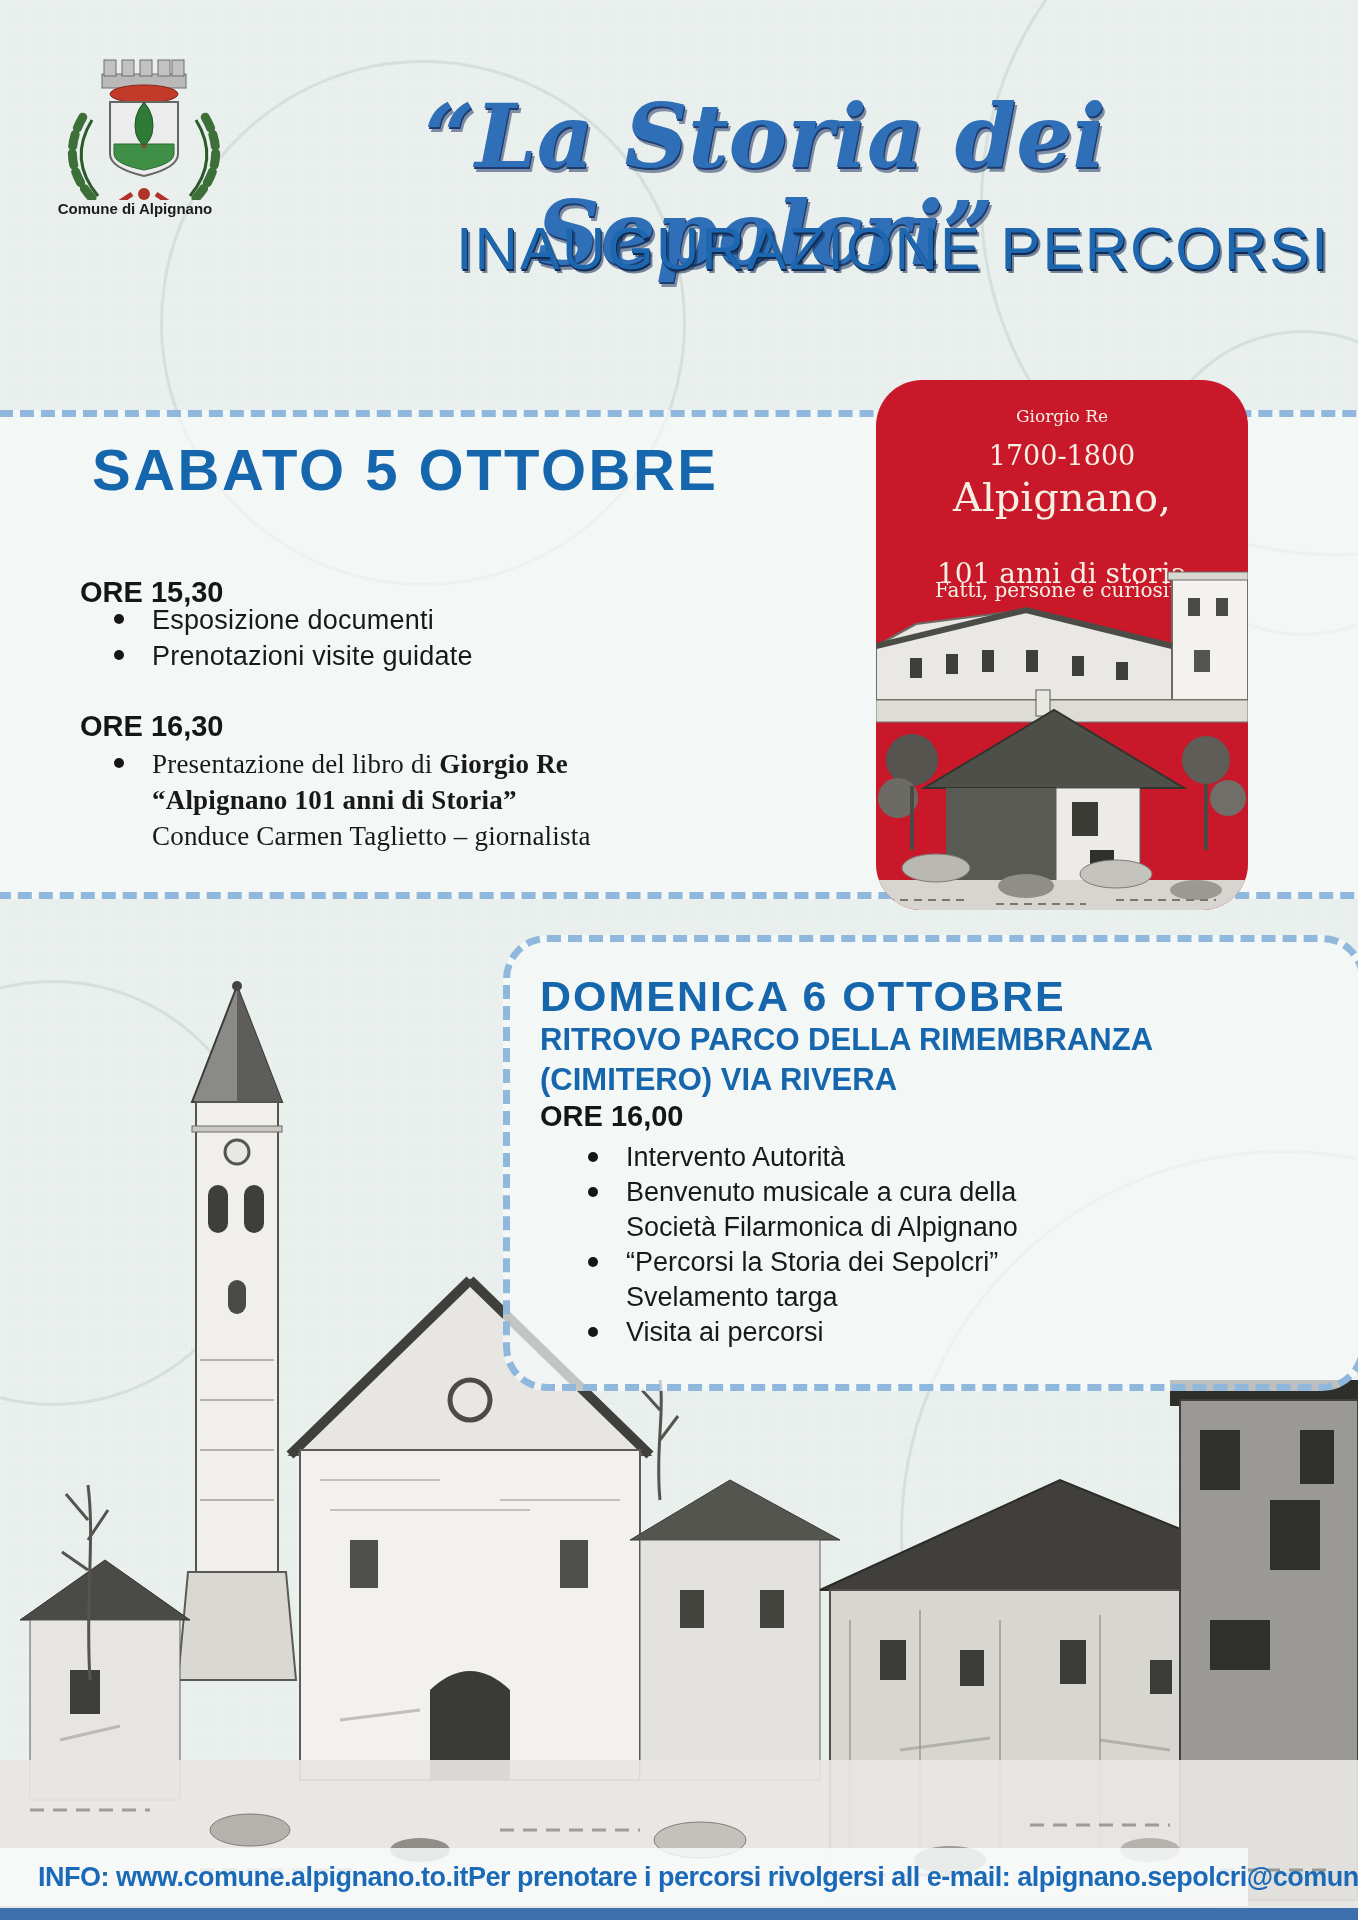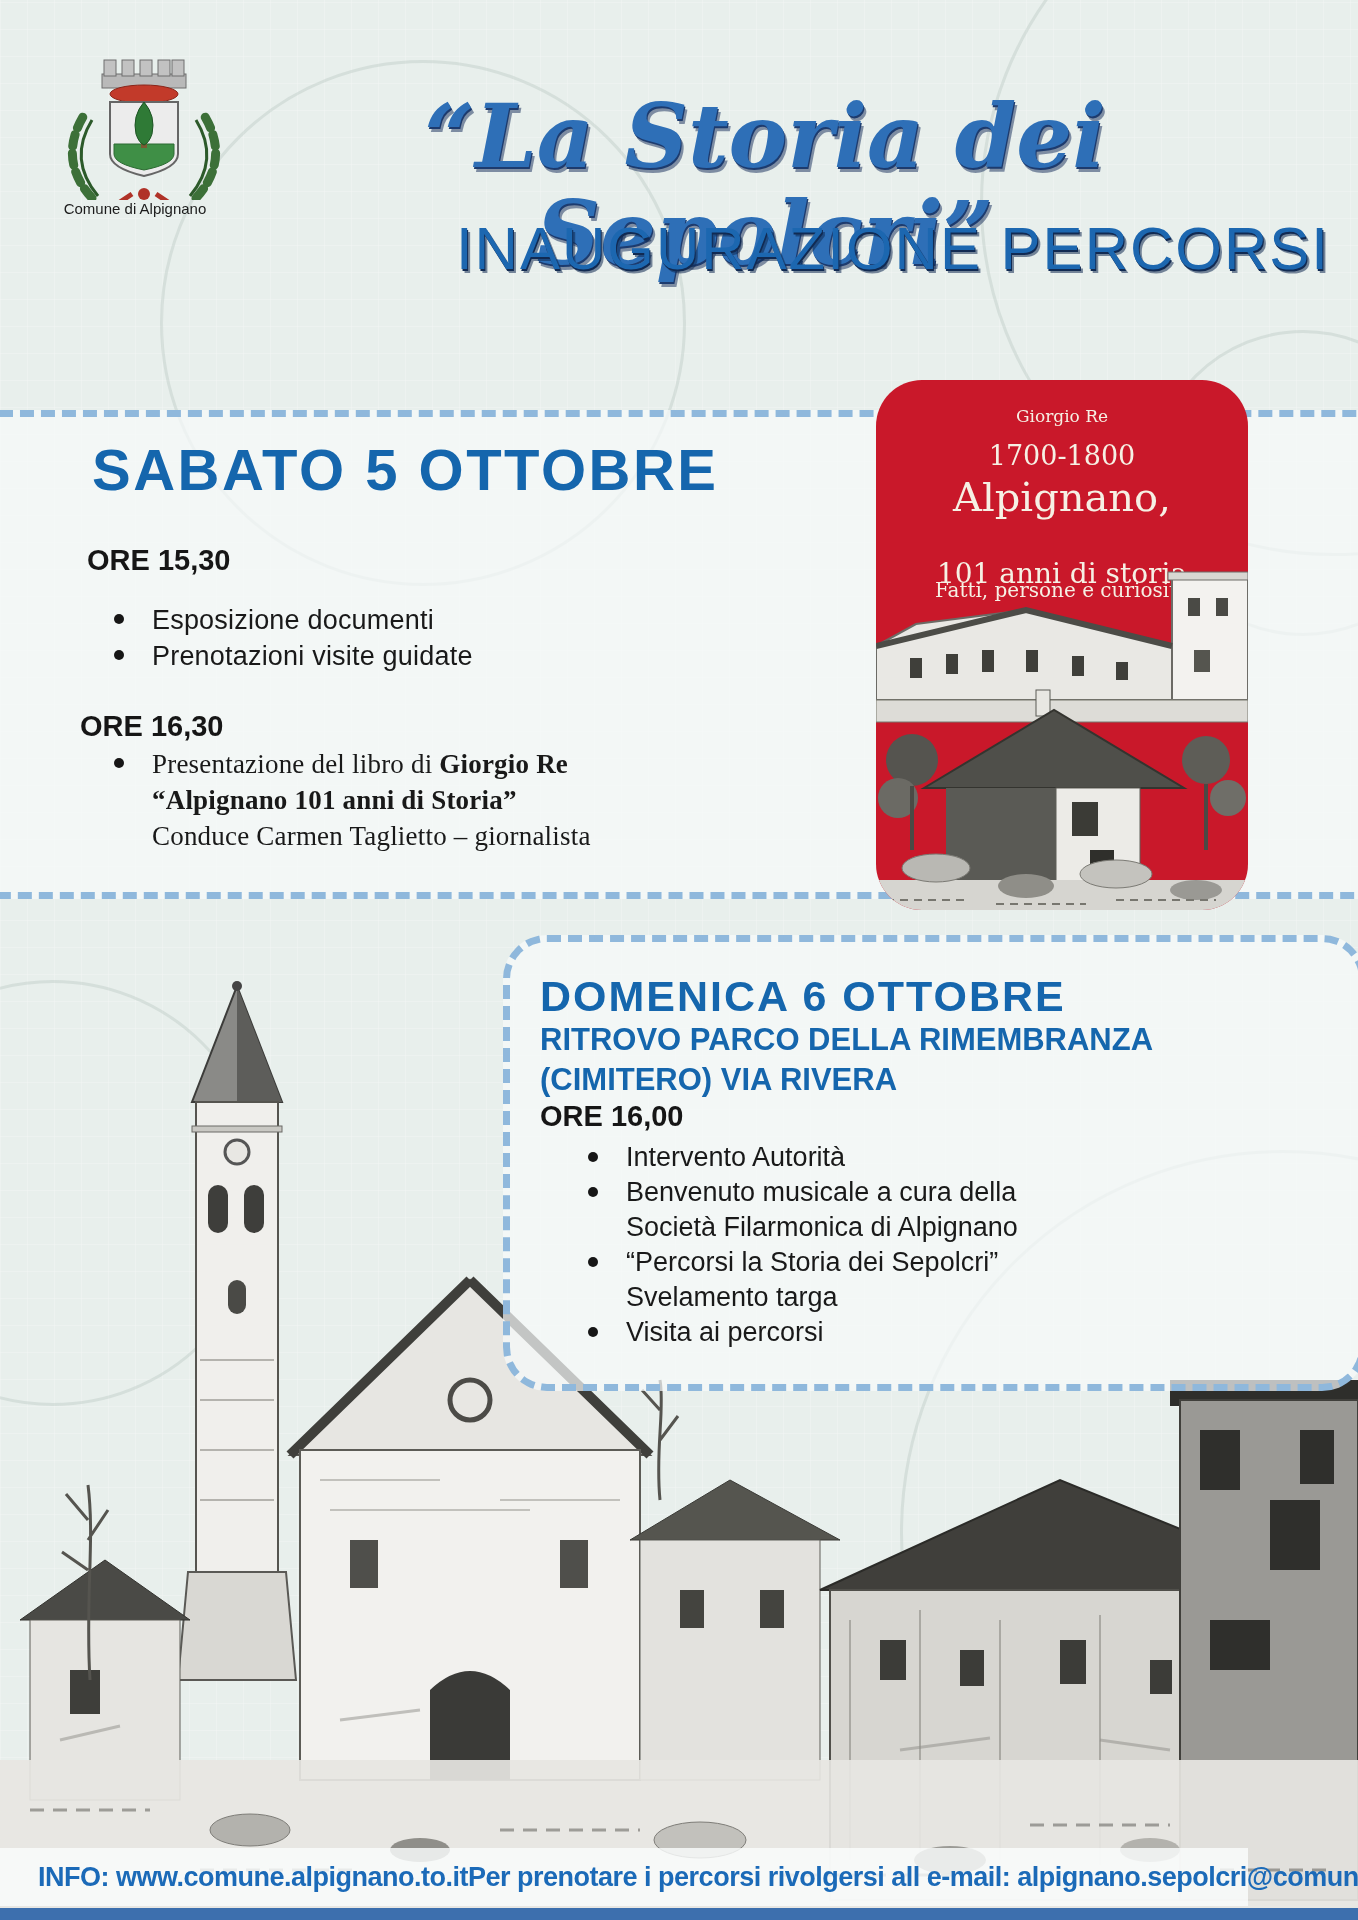--- a/index.html
+++ b/index.html
@@ -6,21 +6,21 @@
   .paper{position:relative;width:1358px;height:1920px;margin:0 auto;background:#e8efec;overflow:hidden;
          font-family:"Liberation Sans",sans-serif;}
   .abs{position:absolute;}
   
   .grid{position:absolute;inset:0;z-index:0;opacity:.5;background-image:
     repeating-linear-gradient(0deg, rgba(255,255,255,.45) 0 1px, transparent 1px 27px),
     repeating-linear-gradient(90deg, rgba(255,255,255,.45) 0 1px, transparent 1px 27px);}
   .wm{position:absolute;border:3px solid rgba(168,184,178,.30);border-radius:50%;z-index:0;}
   
   .logo{left:58px;top:50px;z-index:3;}
-  .logo-caption{left:28px;top:200px;width:214px;text-align:center;font-size:15px;font-weight:normal;color:#1c1c1c;z-index:3;}
+  .logo-caption{left:28px;top:200px;width:214px;text-align:center;font-size:15px;font-weight:bold;color:#1c1c1c;z-index:3;}
   .main-title{left:200px;top:88px;width:1130px;text-align:center;z-index:3;
     font-family:"DejaVu Serif",serif;font-style:italic;font-weight:600;font-size:88px;line-height:1.1;
     color:#2e6fb7;text-shadow:1px 2px 0 #1d3b6e,3px 5px 0 rgba(18,42,88,.5);}
   .sub-title{left:200px;top:214px;width:1130px;text-align:right;z-index:3;
     font-weight:normal;font-size:60px;letter-spacing:2px;color:#1c67b0;
     text-shadow:1px 2px 0 #112a52,3px 4px 0 rgba(17,42,82,.55);}
   
   .card{border:7px dashed #8fb8dc;border-radius:48px;background:rgba(246,250,249,.72);z-index:2;}
   .card-sat{left:-70px;top:410px;width:1500px;height:475px;}
   .card-sun{left:503px;top:935px;width:849px;height:442px;border-radius:44px;}
@@ -86,21 +86,21 @@
     <path d="M74,144 l-12,8 M98,144 l12,8" stroke="#b03228" stroke-width="5"></path>
     <circle cx="86" cy="144" r="6" fill="#b03228"></circle>
   </svg>
   <div class="abs logo-caption">Comune di Alpignano</div>
 
   <div class="abs main-title">“La Storia dei Sepolcri”</div>
   <div class="abs sub-title">INAUGURAZIONE PERCORSI</div>
 
   <div class="abs card card-sat"></div>
   <div class="abs sec-title sat-title">SABATO 5 OTTOBRE</div>
-  <div class="abs ore" style="left:80px;top:544px;margin-left:7px;">ORE 15,30</div>
+  <div class="abs ore" style="left:80px;top:576px;">ORE 15,30</div>
 
   <div class="abs blist" style="left:114px;top:602px;width:760px;">
     <div class="brow">
       <span class="dot"></span>
       <div class="btxt"><span>Esposizione documenti</span><span class="b"></span></div>
     </div>
     <div class="brow">
       <span class="dot"></span>
       <div class="btxt"><span>Prenotazioni visite guidate</span><span class="b"></span></div>
     </div>

